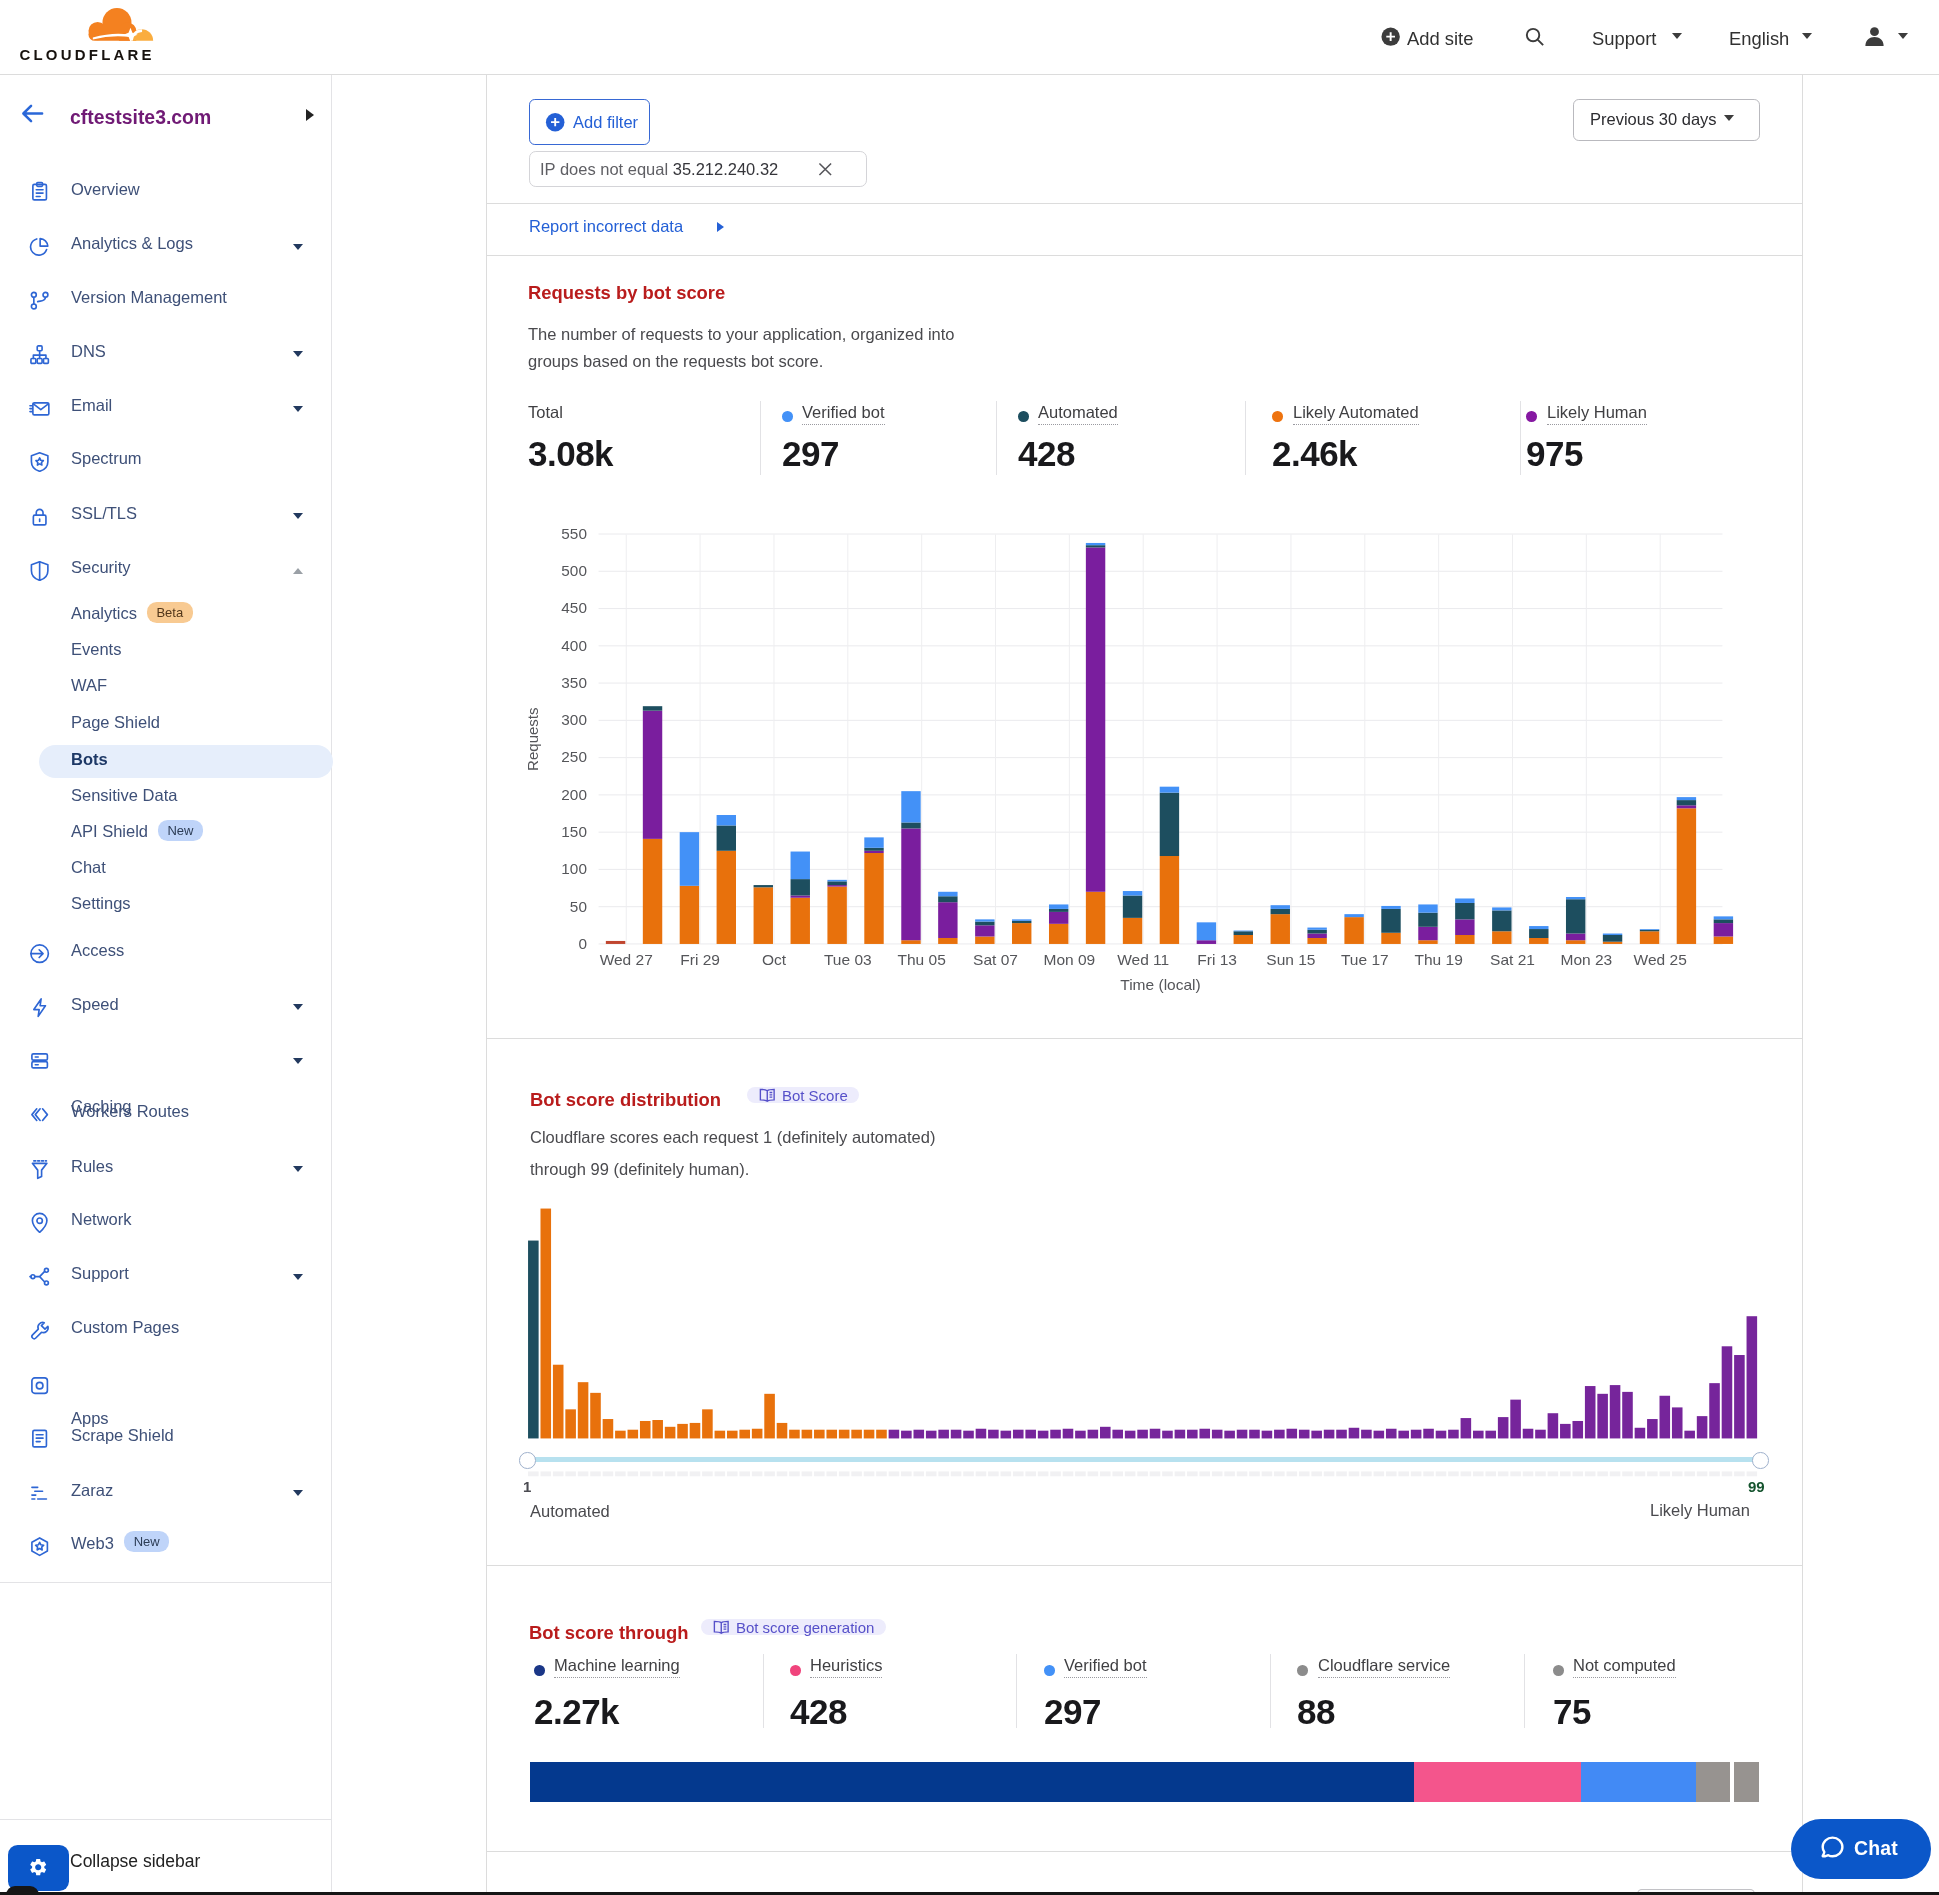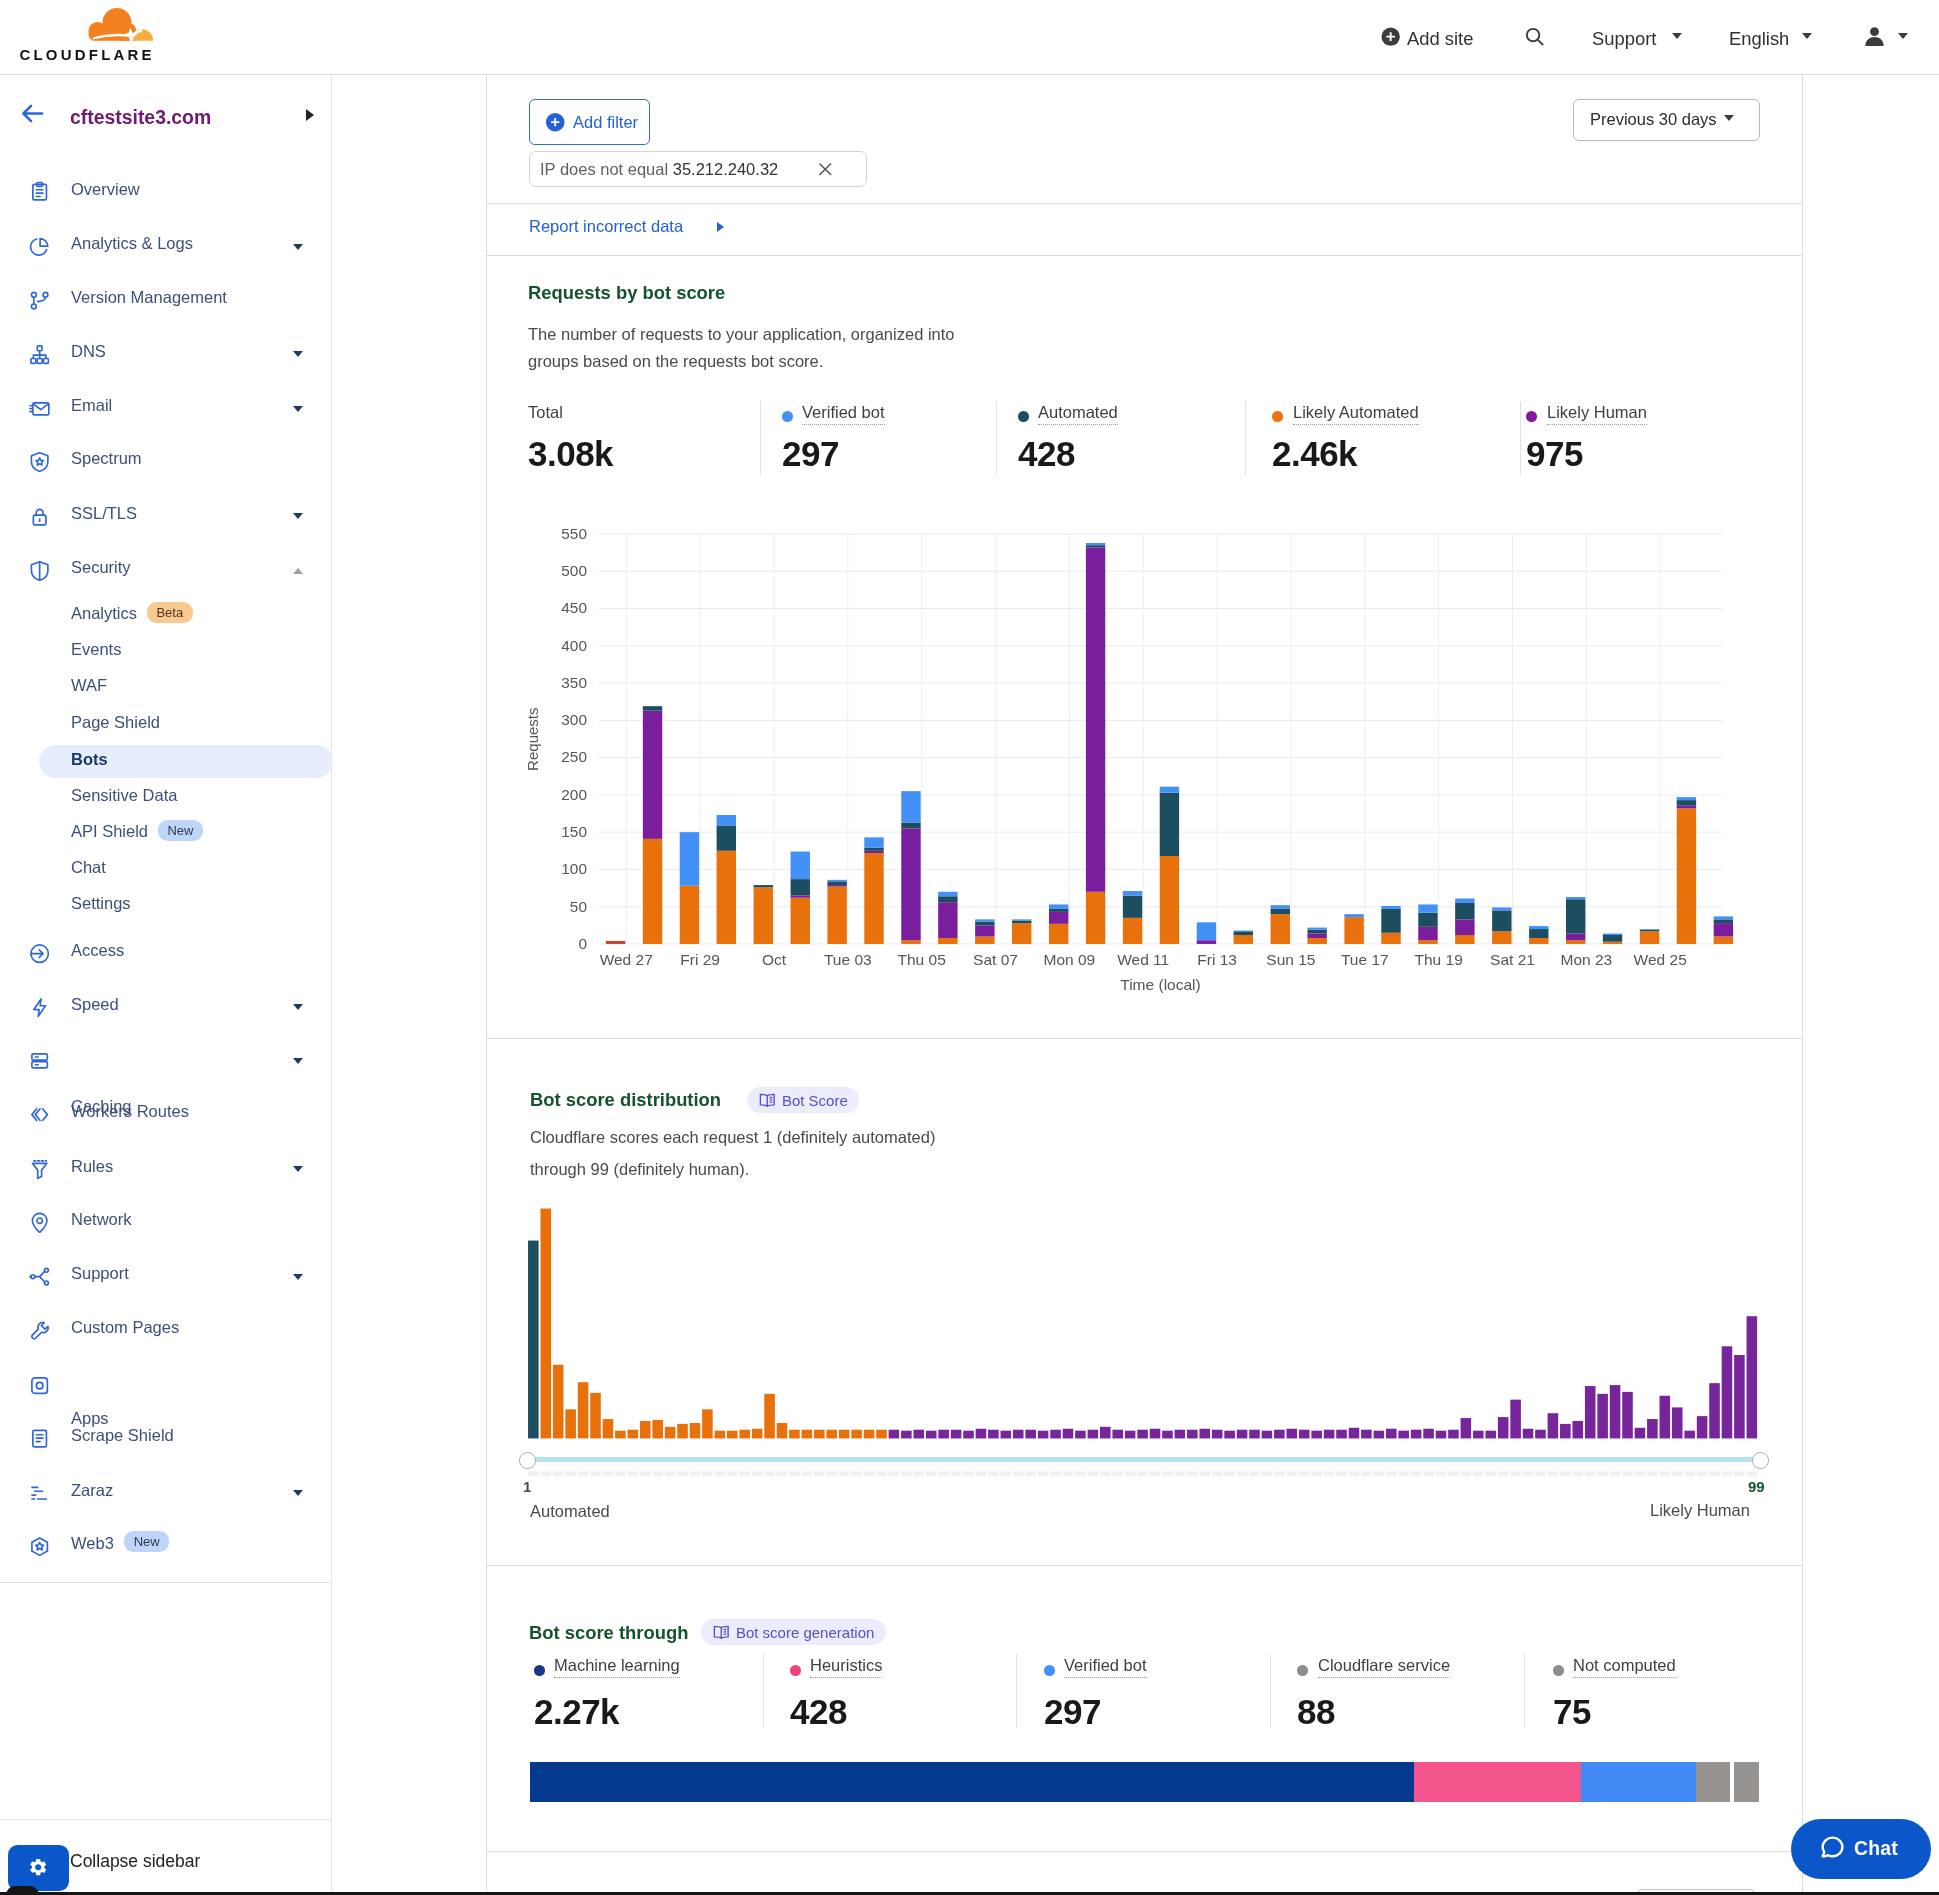--- a/index.html
+++ b/index.html
@@ -17,23 +17,23 @@
 .caru{left:293px}
 .pill-active{position:absolute;left:39px;width:294px;height:33px;background:#e6eefb;border-radius:16.5px}
 .bbeta{background:#f8ca92;color:#52361a;font-size:13px;padding:2.9px 9.7px;border-radius:9.7px;margin-left:9.7px;position:relative;top:-1.9px}
 .bnew{background:#bfd4f9;color:#2c3c55;font-size:13px;padding:2.9px 9.7px;border-radius:9.7px;margin-left:9.7px;position:relative;top:-1.9px}
 
 .slab{position:absolute;font-size:16.5px;color:#3f3f42}
 .ul{border-bottom:1.9px dotted #9a9aa0;padding-bottom:1.9px}
 .sval{position:absolute;font-size:35px;font-weight:600;color:#19191c;letter-spacing:-0.5px}
 .dot{position:absolute;width:10.7px;height:10.7px;border-radius:50%}
 .vsep{position:absolute;width:1px;background:#e2e2e5}
-.title{position:absolute;font-size:18.4px;font-weight:700;color:#14532d}
+.title{position:absolute;font-size:18.4px;font-weight:700;color:#b91c1c}
 .desc{position:absolute;font-size:16.5px;color:#4a4a4e;line-height:27px}
-.badge{position:absolute;height:26px;background:#edecfc;border-radius:13.6px;color:#5650c9;font-size:15px;display:flex;align-items:center;padding:0 11.6px;gap:6.8px}
+.badge{position:absolute;height:16px;background:#edecfc;border-radius:13.6px;color:#5650c9;font-size:15px;display:flex;align-items:center;padding:0 11.6px;gap:6.8px}
 </style></head>
 <body>
 
 <svg class="abs" style="left:19.4px;top:5.8px" width="138" height="56" viewBox="0 0 142 58">
  <circle cx="81" cy="26" r="9.5" fill="#f48120"></circle>
  <circle cx="101" cy="17" r="15" fill="#f48120"></circle>
  <rect x="71.5" y="23" width="49.5" height="13" rx="6.5" fill="#f48120"></rect>
  <path d="M103 36 h18 v-10 a9 9 0 0 0 -18 0 Z" fill="#f48120"></path>
  <path d="M114.5 36 a12 12 0 0 1 24 0 Z" fill="#faad3f"></path>
  <path d="M116 36 A11 11 0 0 1 127 25.5" fill="none" stroke="#fff" stroke-width="2.6"></path>

